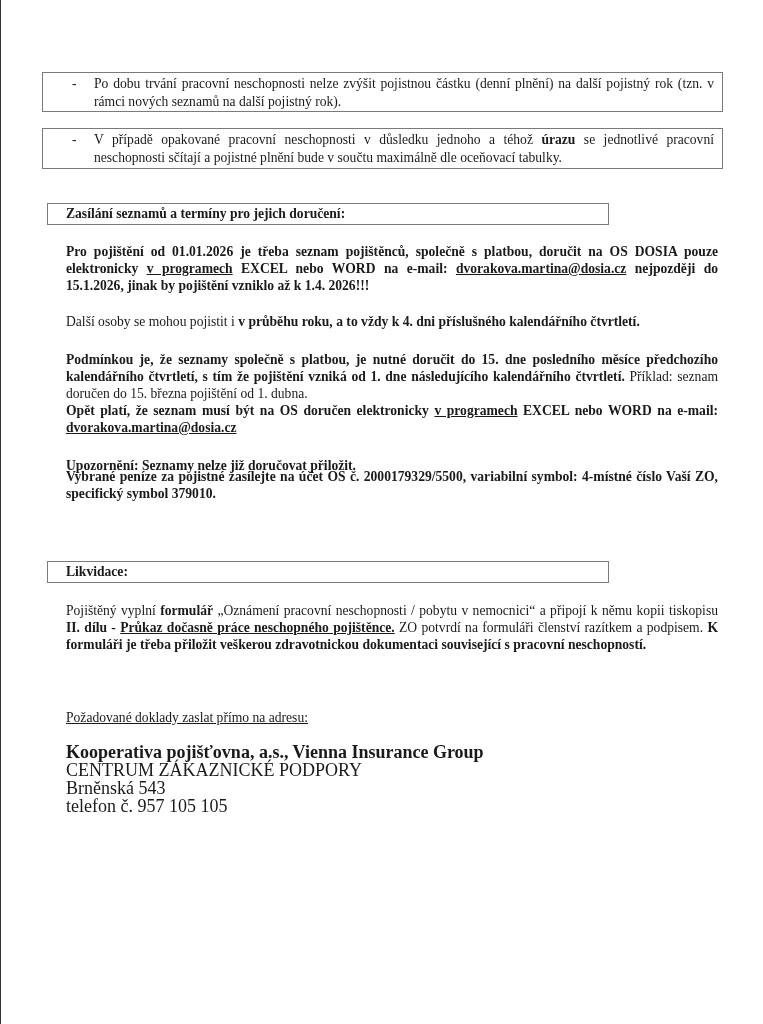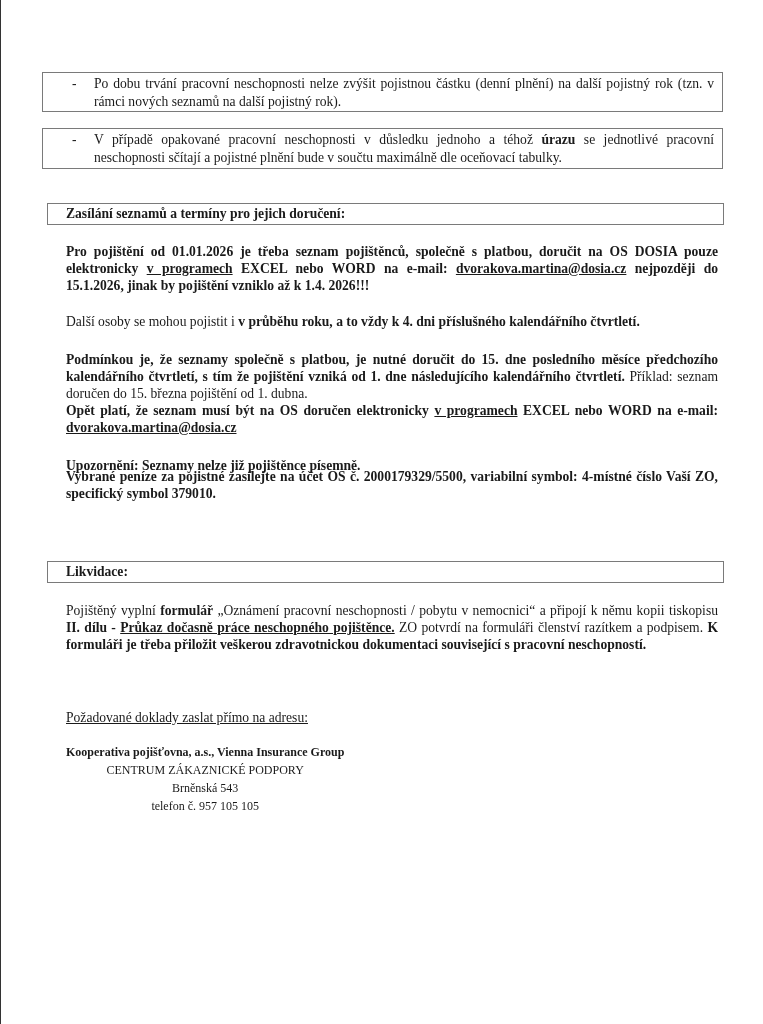--- a/index.html
+++ b/index.html
@@ -51,21 +51,21 @@
     width: 22px;
     text-align: left;
   }
   .box.note .txt {
     flex: 1;
     text-align: justify;
     text-align-last: left;
   }
   .box.head {
     left: 47px;
-    width: 677px;
+    width: 562px;
     height: 22px;
     padding-left: 18px;
     line-height: 20px;
     font-weight: bold;
   }
   .para {
     position: absolute;
     left: 47px;
     width: 671px;
     line-height: 17px;
@@ -77,22 +77,21 @@
   }
   .para.first-indent {
     text-indent: 19px;
   }
   .b { font-weight: bold; }
   .u { text-decoration: underline; }
   .address {
     position: absolute;
     left: 66px;
     line-height: 18px;
-    font-size: 12px;
-    text-align: center;
+    font-size: 18px;
   }
   .address div { white-space: nowrap; }
 </style>
 </head>
 <body>
 
 <div class="page-edge"></div>
 
 <div class="box note" style="top:72px;height:40px;">
   <div class="row">
@@ -118,21 +117,21 @@
 
 <div class="para first-indent" style="left:47px;width:671px;top:313px;">
   <span>Další osoby se mohou pojistit i </span><span class="b">v průběhu roku, a to vždy k 4. dni příslušného  kalendářního čtvrtletí.</span>
 </div>
 
 <div class="para indent" style="top:351px;">
   <span class="b">Podmínkou je, že seznamy společně s platbou, je nutné doručit do 15. dne posledního měsíce předchozího  kalendářního čtvrtletí, s tím že pojištění vzniká od 1. dne následujícího  kalendářního čtvrtletí.</span><span>  Příklad: seznam doručen do 15. března pojištění od 1. dubna.</span><br>
   <span class="b">Opět platí, že seznam musí být na OS doručen elektronicky </span><span class="b u">v programech</span><span class="b"> EXCEL nebo WORD na e-mail: </span><span class="b u">dvorakova.martina@dosia.cz</span>
 </div>
 
-<div class="para indent b" style="top:457px;">Upozornění: Seznamy nelze  již pojištěnce písemně.</div>
+<div class="para indent b" style="top:457px;">Upozornění: Seznamy nelze  již doručovat přiložit.</div>
 
 <div class="para indent b" style="top:468px;">Vybrané peníze za pojistné zasílejte na účet OS č. 2000179329/5500, variabilní symbol: 4-místné číslo Vaší ZO, specifický symbol 379010.</div>
 
 <div class="box head" style="top:561px;">
   <span>Likvidace:</span>
 </div>
 
 <div class="para indent" style="top:602px;">
   <span>Pojištěný vyplní </span><span class="b">formulář</span><span> „Oznámení pracovní neschopnosti / pobytu v nemocnici“ a připojí k němu kopii tiskopisu   </span><span class="b">II. dílu - </span><span class="b u">Průkaz dočasně práce neschopného pojištěnce.</span><span> ZO potvrdí na formuláři členství razítkem a podpisem. </span><span class="b">K formuláři je třeba přiložit veškerou zdravotnickou dokumentaci související s pracovní neschopností.</span>
 </div>

